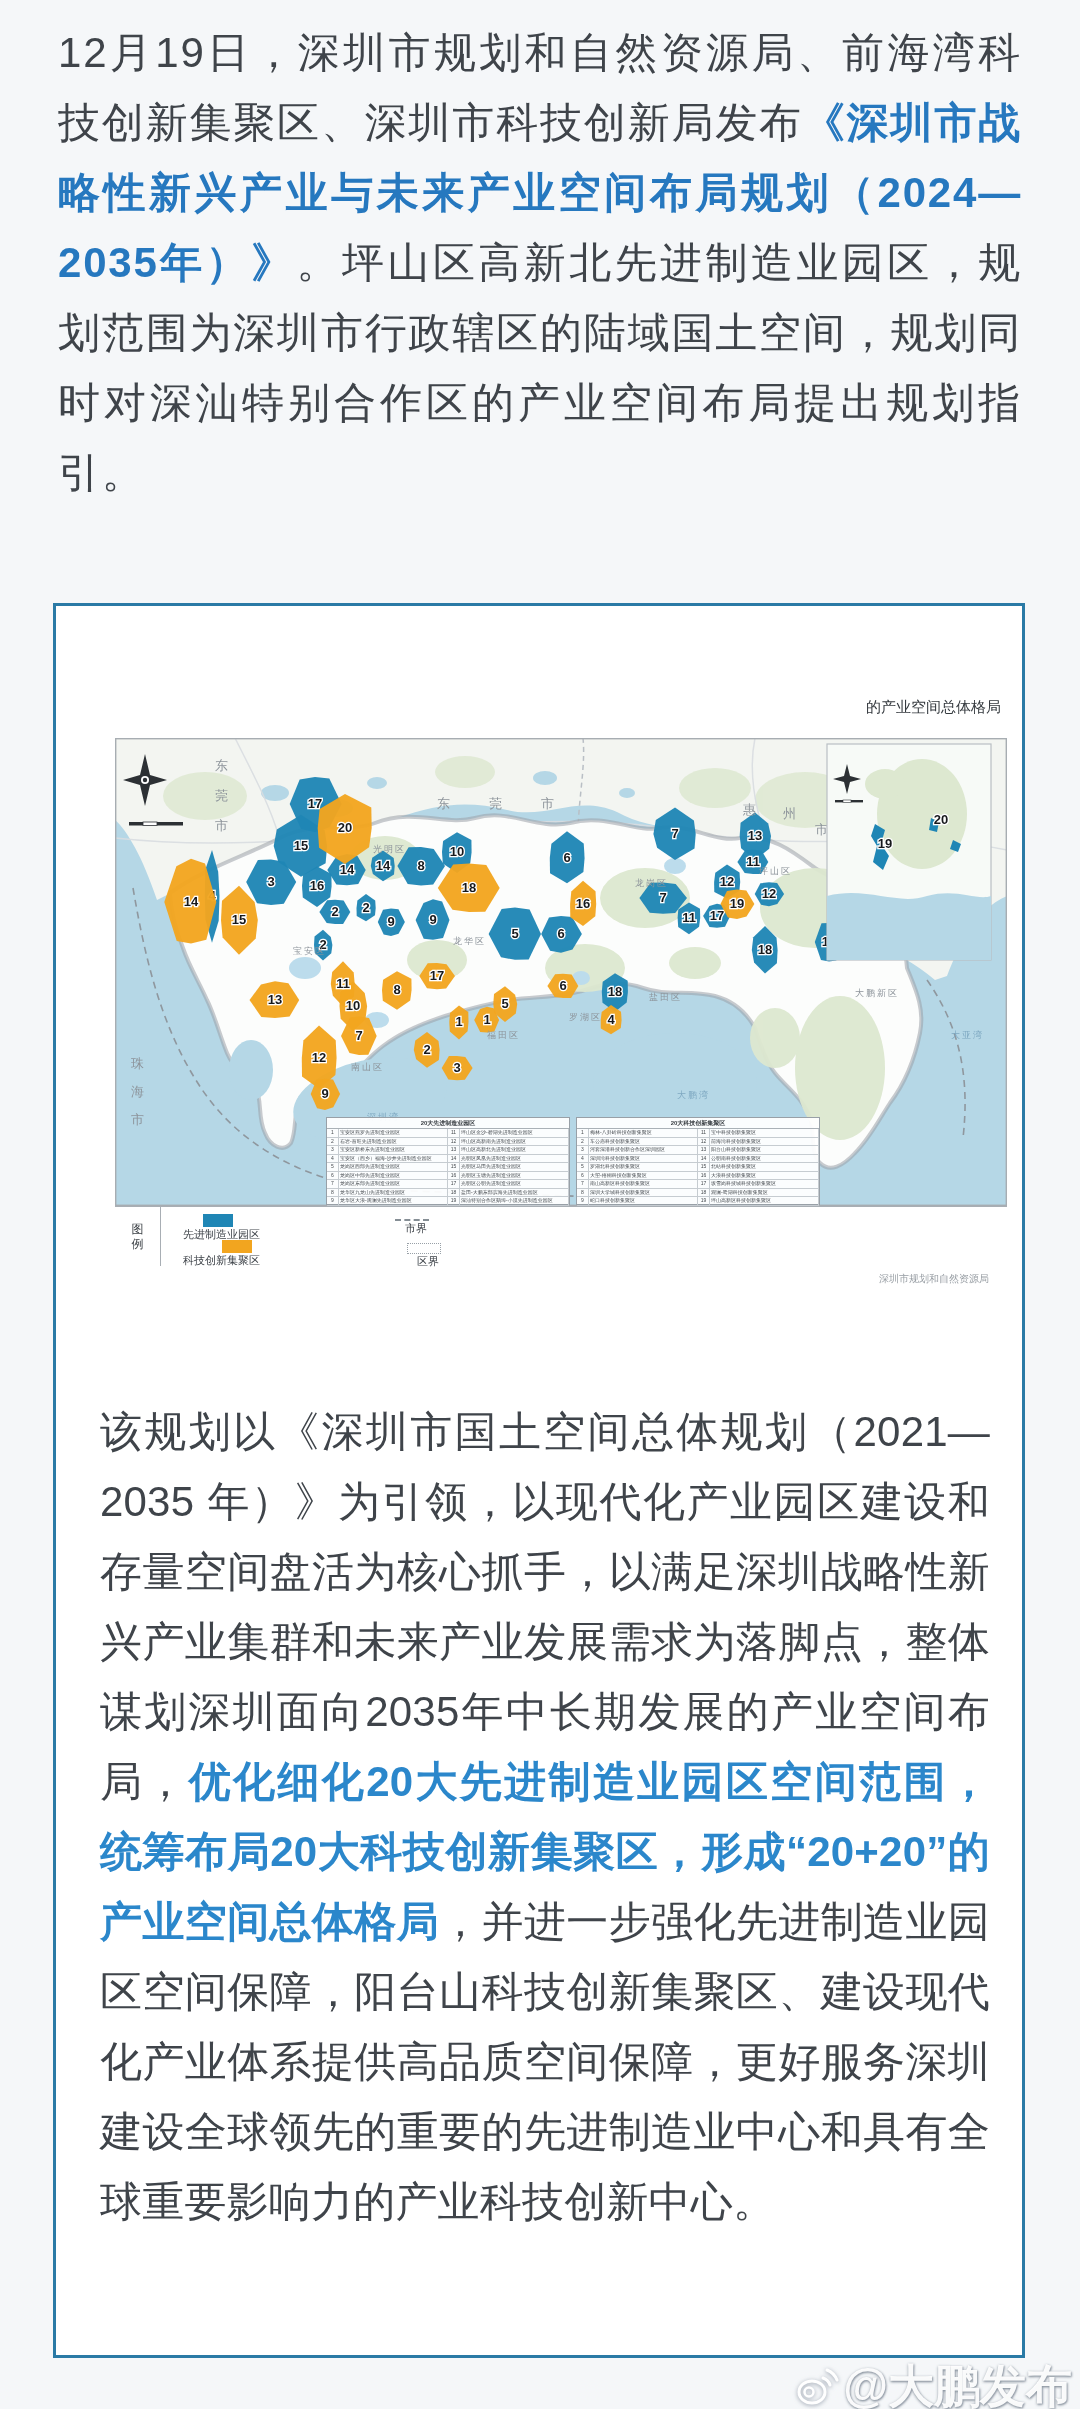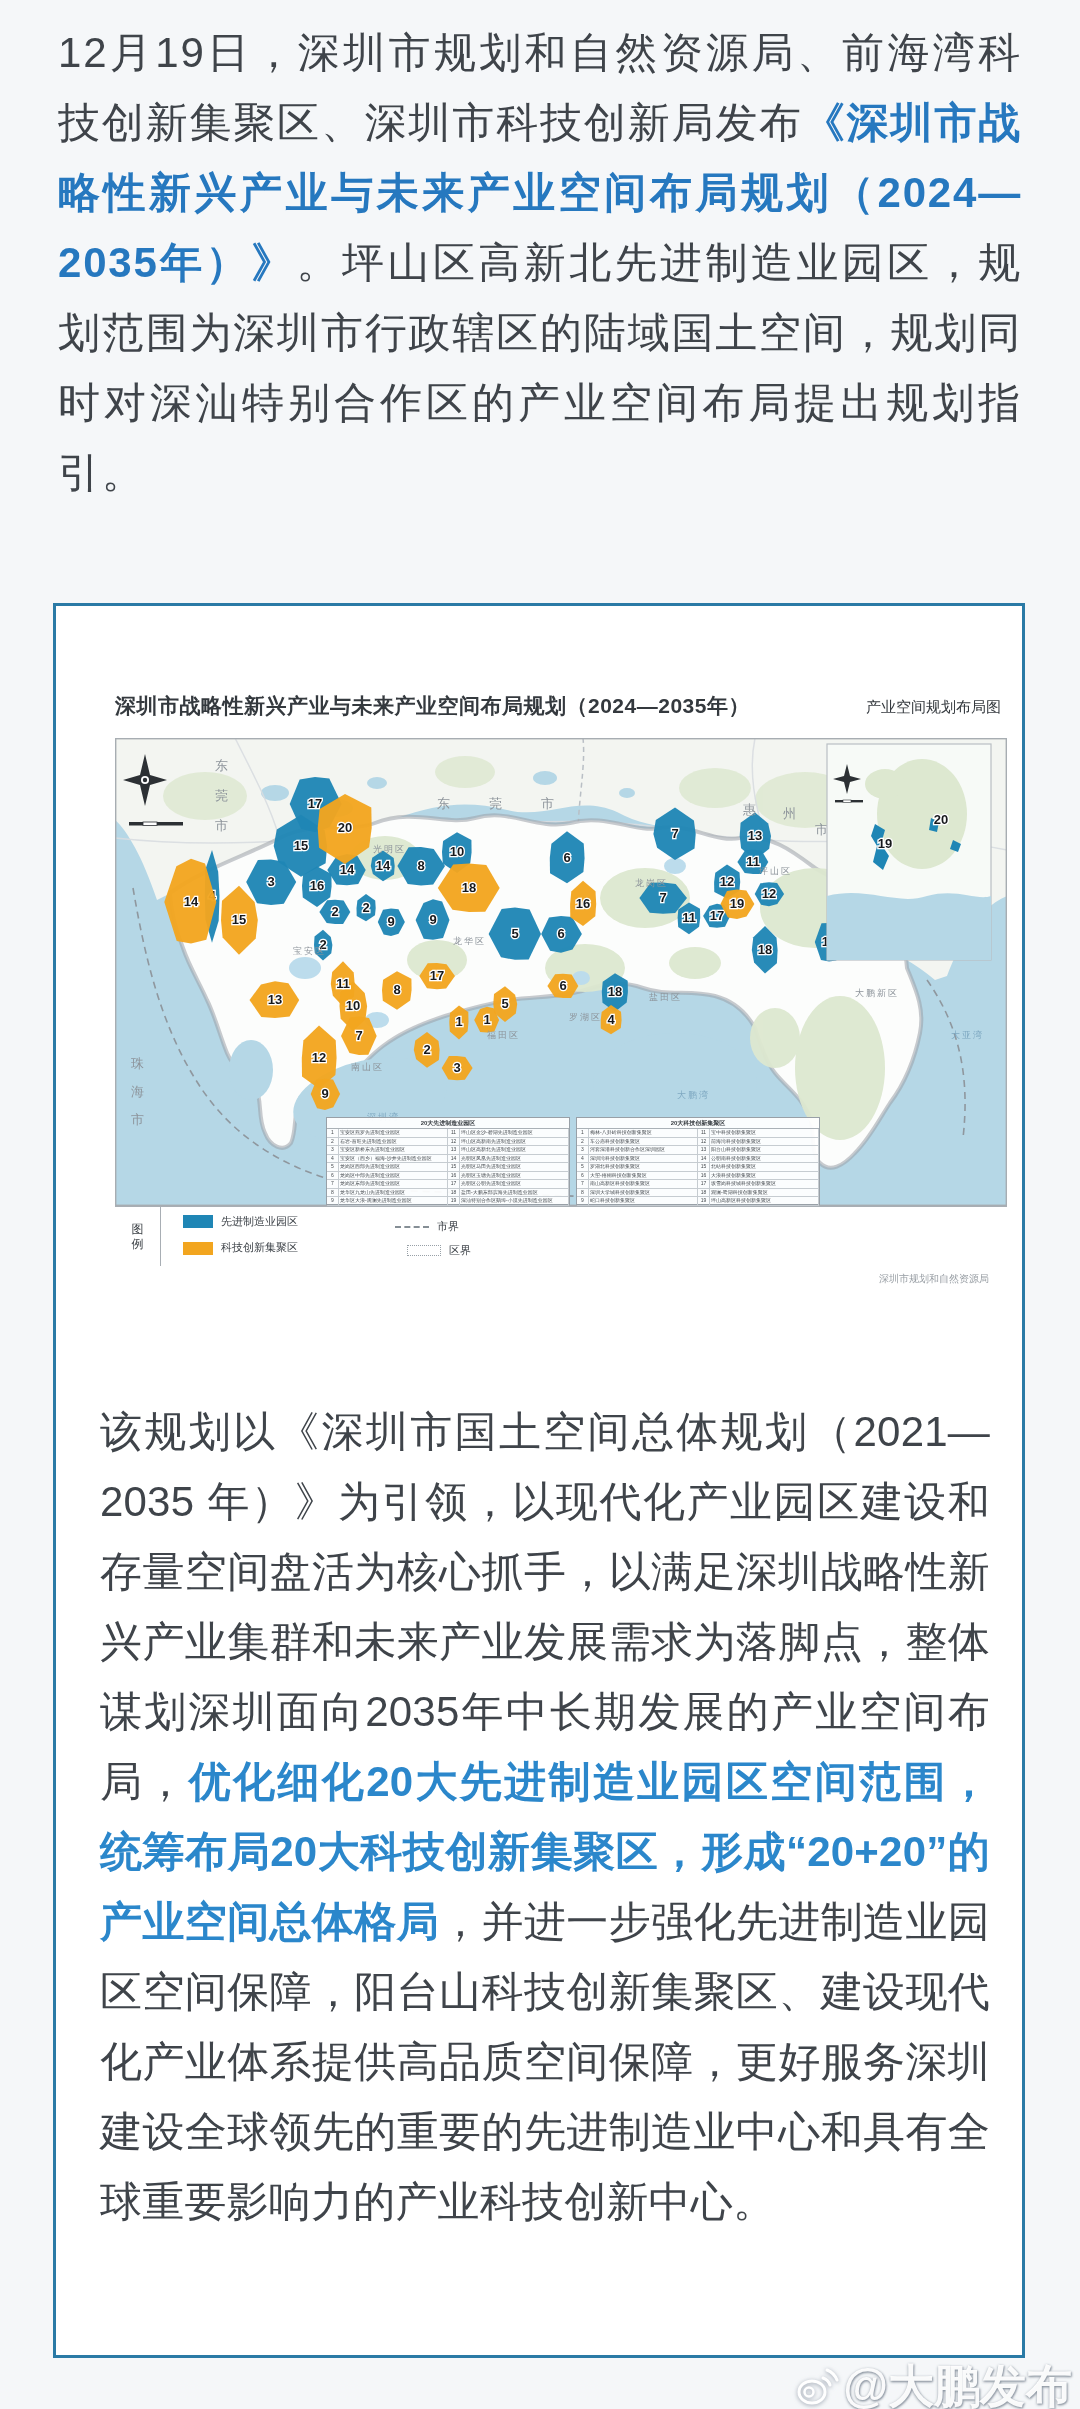--- a/index.html
+++ b/index.html
@@ -23,43 +23,42 @@
   .tbl-body{display:grid;grid-template-columns:12px 1fr 12px 1fr;}
   .tbl-body span{font-size:5px;line-height:7.5px;height:7.5px;color:#474c51;overflow:hidden;white-space:nowrap;
                  border-bottom:.5px solid #c6ccd1;border-right:.5px solid #c6ccd1;padding-left:1px;}
   .tbl-body span.num{text-align:center;padding-left:0;}
   
   .legend{position:absolute;left:0;top:468px;width:892px;height:59px;background:#fff;
           border-top:1px solid #a8aeb4;box-sizing:border-box;}
   .legend-key{position:absolute;left:0;top:0;width:46px;height:59px;border-right:1px solid #a8aeb4;
               box-sizing:border-box;display:flex;flex-direction:column;align-items:center;justify-content:center;
               font-size:12px;color:#3c4146;line-height:15px;}
-  .lg-item{position:absolute;display:flex;align-items:center;font-size:11px;color:#3f444a;}
+  .lg-item{position:absolute;display:flex;align-items:center;font-size:11px;color:#3f444a;flex-direction:column;}
   .swatch{width:30px;height:13px;margin-right:8px;display:inline-block;}
   .line-dash{width:34px;height:0;border-top:2px dashed #858e95;margin-right:8px;}
   .line-dot{width:34px;height:11px;border:1px dotted #98a0a7;background:#fff;margin-right:8px;box-sizing:border-box;}
   .fig-source{position:absolute;right:33px;top:666px;font-size:10px;color:#979da3;}
   .para2{left:44px;top:791px;width:890px;letter-spacing:.2px;}
   .hl{color:#2b87cb;font-weight:bold;}
   .watermark{position:absolute;right:8px;top:2356px;display:flex;align-items:center;
              color:rgba(255,255,255,.95);font-size:46px;font-weight:bold;
              text-shadow:0 1px 3px rgba(140,150,160,.9),1px 1px 2px rgba(120,130,145,.7);}
   .watermark svg{margin-right:4px;filter:drop-shadow(0 1px 2px rgba(130,140,155,.8));}
   text.num{font-size:13px;font-weight:bold;fill:#17191c;paint-order:stroke;stroke:#ffffff;stroke-width:2.6px;}
   text.geo{fill:#8d949b;letter-spacing:2px;}
   text.water{fill:#7fa9c2;}
 </style>
 </head>
 <body>
 
 <p class="para para1"><span>12月19日，深圳市规划和自然资源局、前海湾科技创新集聚区、深圳市科技创新局发布</span><a class="blue-link" href="#">《深圳市战略性新兴产业与未来产业空间布局规划（2024—2035年）》</a><span>。坪山区高新北先进制造业园区，规划范围为深圳市行政辖区的陆域国土空间，规划同时对深汕特别合作区的产业空间布局提出规划指引。</span></p>
 
 <div class="card">
-  <div class="fig-title">深圳市战略性新兴产业与未来产业空间布局规划（2024—2035年）</div>
-  <div class="fig-subtitle">产业空间规划布局图</div>
+  <div class="fig-subtitle">的产业空间总体格局</div>
 
   <div class="map">
     <svg id="map-svg" width="892" height="468" viewBox="0 0 892 468">
 
       <rect x="0" y="0" width="892" height="468" fill="#b5d7e6"></rect>
 
       <path fill="#f3f5f1" d="M0,0 H892 V158 C860,172 845,205 832,238 L820,242 C780,208 740,200 700,186 C662,170 652,130 622,110 C582,86 542,96 502,74 C462,56 432,82 392,72 C352,62 322,66 282,80 C242,92 202,86 162,106 C122,126 92,136 62,152 L42,162 C28,120 12,92 0,82 Z"></path>
 
       <g fill="#dfe9d3" opacity="0.9">
         <ellipse cx="90" cy="58" rx="42" ry="24"></ellipse>

